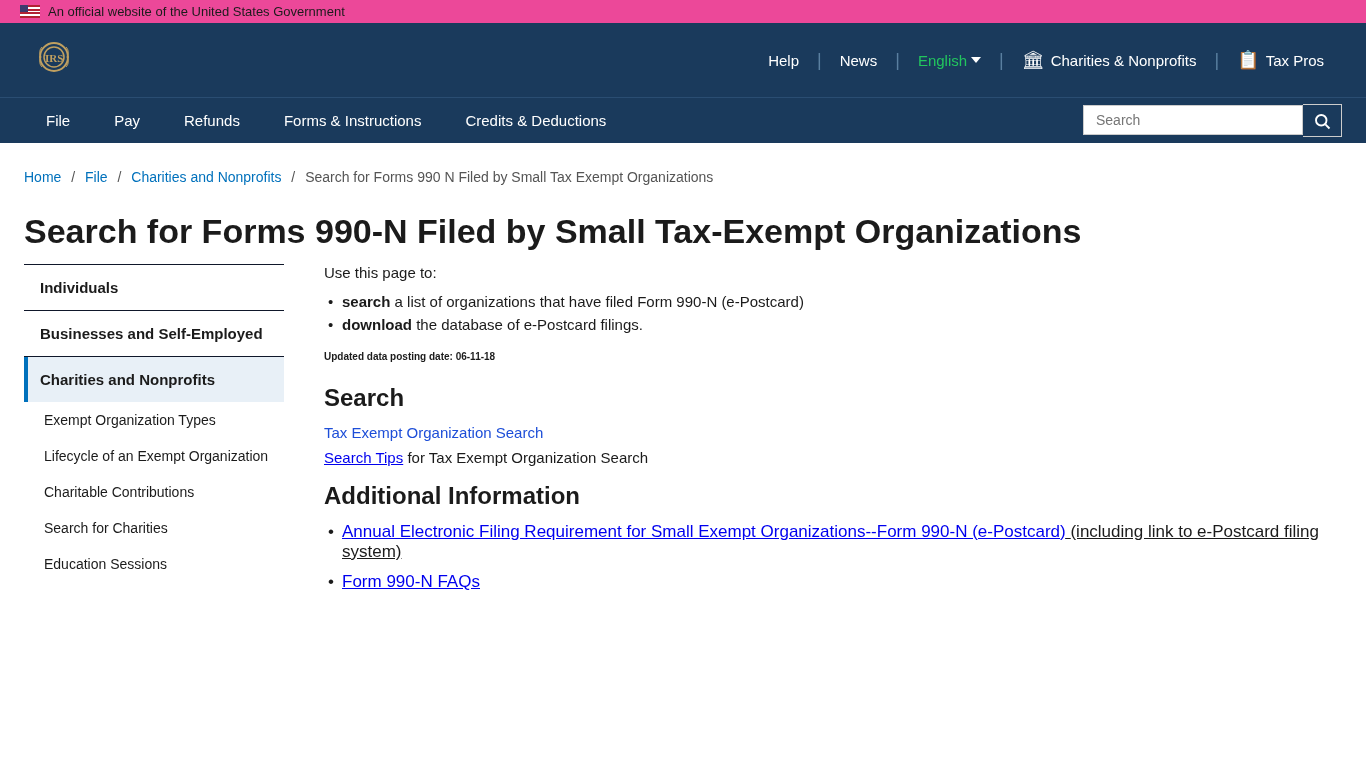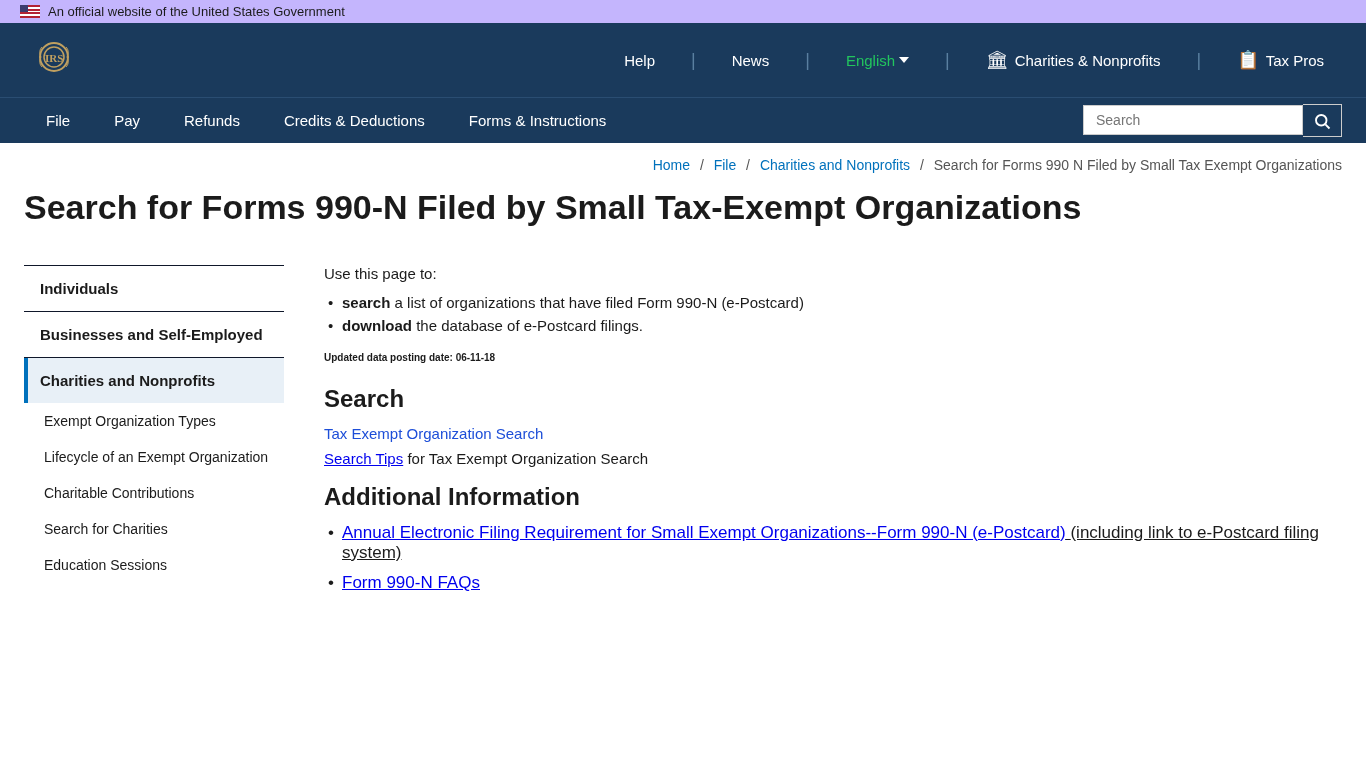--- a/index.html
+++ b/index.html
@@ -1,20 +1,20 @@
 <!DOCTYPE html>
 <html><head>
   <meta charset="utf-8">
   <style>
     * { margin: 0; padding: 0; box-sizing: border-box; }
     body { font-family: 'Source Sans Pro', Arial, sans-serif; font-size: 16px; color: #1b1b1b; background: #fff; }
 
     
     .gov-banner {
-      background: #c4b5fd;
+      background: #ec4899;
       padding: 4px 20px;
       display: flex;
       align-items: center;
       gap: 8px;
       font-size: 13px;
       color: #1b1b1b;
     }
     .flag-icon {
       width: 20px;
       height: 13px;
@@ -53,21 +53,21 @@
       display: flex;
       align-items: center;
     }
     .irs-logo {
       width: 72px;
       height: 50px;
     }
     .header-right {
       display: flex;
       align-items: center;
-      gap: 18px;
+      gap: 0;
       color: #fff;
       font-size: 15px;
     }
     .header-link {
       color: #fff;
       text-decoration: none;
       padding: 0 18px;
       cursor: pointer;
     }
     .header-divider {
@@ -144,43 +144,42 @@
     }
     .search-icon-svg {
       display: inline-block;
       width: 18px;
       height: 18px;
       vertical-align: middle;
     }
 
     
     .breadcrumb {
-      padding: 14px 24px;
+      padding: 26px 24px;
       font-size: 14px;
       color: #555;
-      text-align: right;
     }
     .breadcrumb a {
       color: #0071bc;
       text-decoration: none;
     }
     .breadcrumb-sep {
       margin: 0 6px;
       color: #555;
     }
 
     
     .page-content {
       padding: 0 24px 40px;
     }
     .page-title {
       font-size: 34px;
       font-weight: 700;
       color: #1b1b1b;
-      margin-bottom: 37px;
+      margin-bottom: 12px;
       line-height: 1.2;
     }
 
     .content-layout {
       display: flex;
       gap: 40px;
     }
 
     
     .sidebar {
@@ -327,24 +326,24 @@
     <li>
         <a href="#">File</a>
       </li>
     <li>
         <a href="#">Pay</a>
       </li>
     <li>
         <a href="#">Refunds</a>
       </li>
     <li>
-        <a href="#">Credits &amp; Deductions</a>
+        <a href="#">Forms &amp; Instructions</a>
       </li>
     <li>
-        <a href="#">Forms &amp; Instructions</a>
+        <a href="#">Credits &amp; Deductions</a>
       </li>
   </ul>
   <div class="search-bar">
     <input class="search-input" type="text" placeholder="Search" style="">
     <button class="search-btn">
       <svg class="search-icon-svg" viewBox="0 0 24 24" fill="none" stroke="white" stroke-width="2.5">
         <circle cx="11" cy="11" r="7"></circle>
         <line x1="16.5" y1="16.5" x2="22" y2="22"></line>
       </svg>
     </button>

